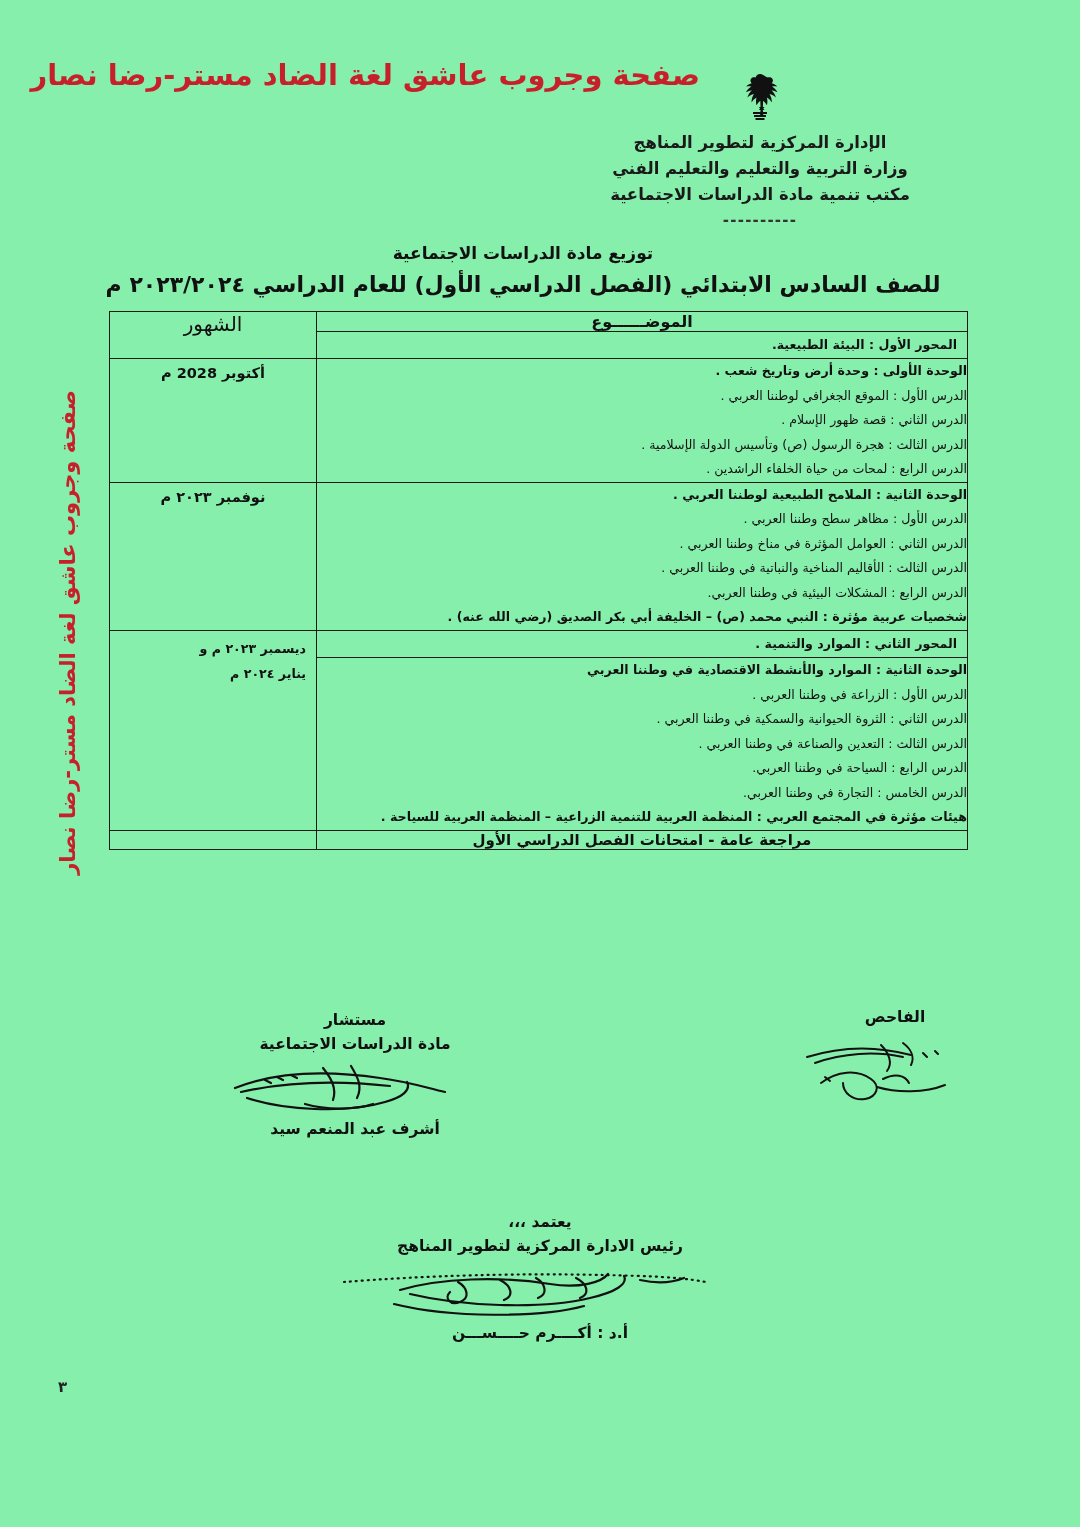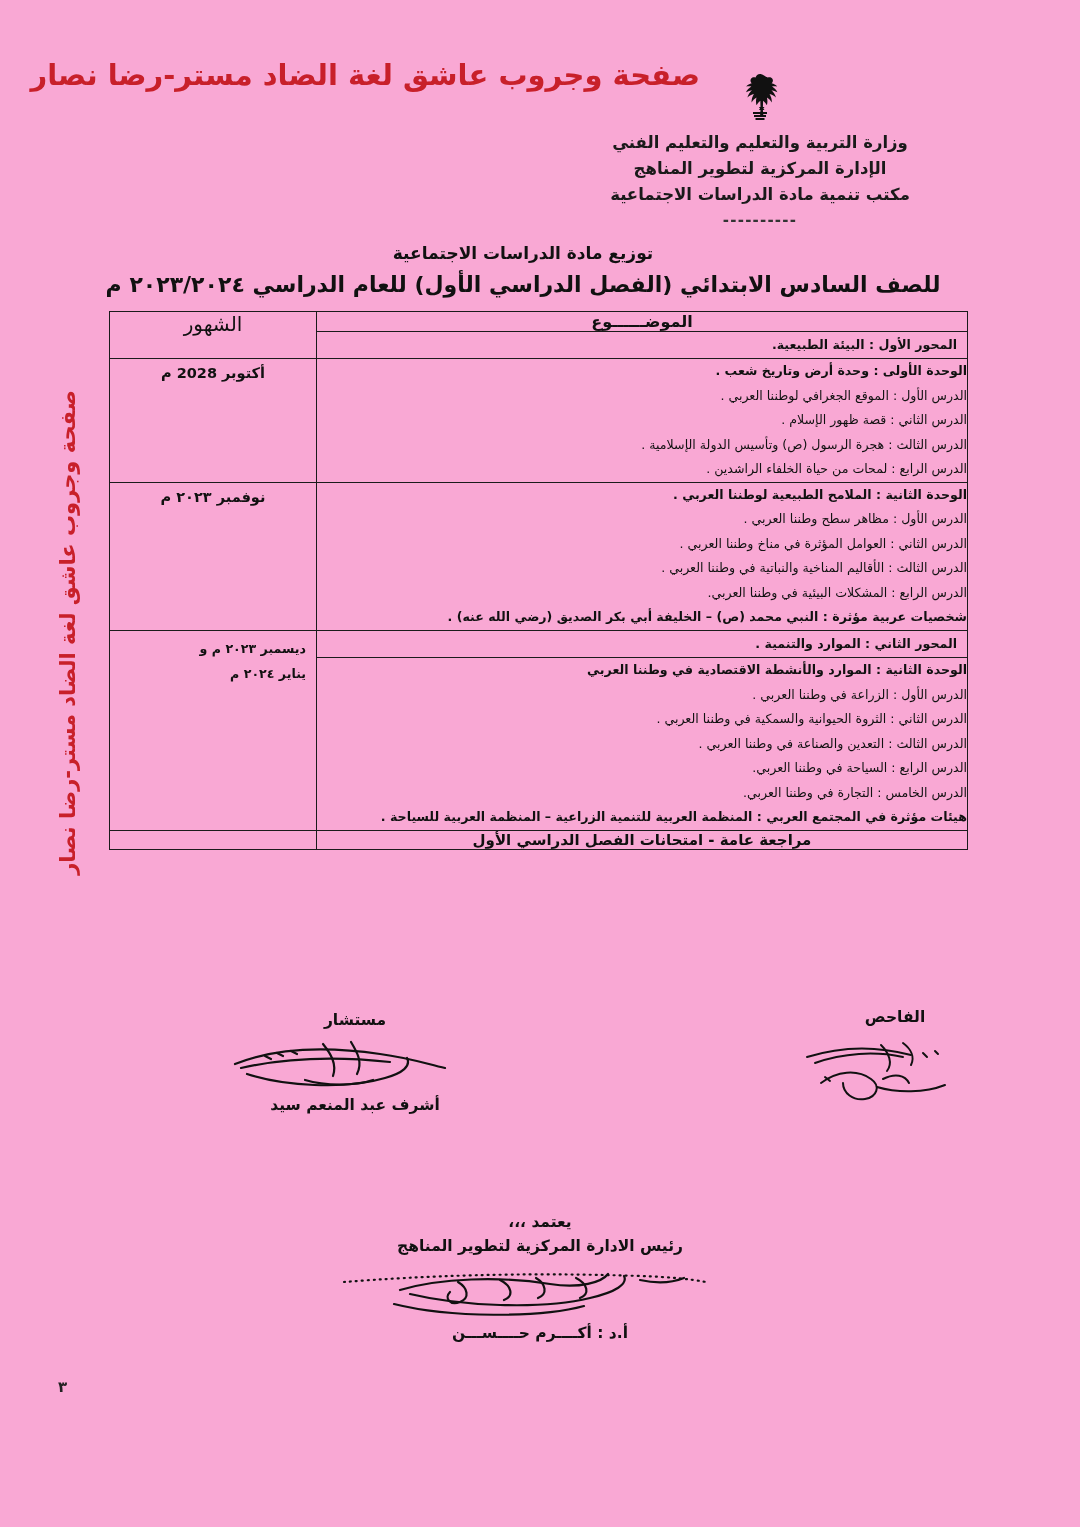--- a/index.html
+++ b/index.html
@@ -13,21 +13,21 @@
     height: 1527px;
     position: relative;
     font-family: "DejaVu Sans", "Liberation Sans", sans-serif;
     color: #111111;
     overflow: hidden;
   }
 
   .page {
     position: absolute;
     inset: 0;
-    background: #f9a8d4;
+    background: #86efac;
   }
 
   
   .wm-top {
     position: absolute;
     top: 58px;
     right: 380px;
     left: 48px;
     text-align: center;
     color: #c8202a;
@@ -230,22 +230,22 @@
     <span class="wm-side-inner">صفحة وجروب عاشق لغة الضاد مستر-رضا نصار</span>
   </div>
 
   <div class="ministry">
     <svg class="eagle" viewBox="0 0 40 52">
       <g fill="#111">
         <path d="M20 2 c-2.2 0-4 1.6-4.4 3.6 -1.6-.6-3.4-.3-4.4 1 -1.2 1.5-.8 3.6.6 4.7 -2.2.5-4.2 1.6-5.6 3.2 1.8-.5 3.6-.5 5.2 0 -2.4 1.4-4.3 3.4-5.4 5.8 2-1.2 4-1.9 6-2.1 -2.2 2-3.8 4.5-4.6 7.3 2-1.8 4.2-3 6.5-3.6 -1.6 2.6-2.4 5.5-2.4 8.5 1.4-2.2 3.1-3.9 5-5 -.7 2.6-.7 5.3 0 7.9 1-1.9 2.3-3.4 3.8-4.5 l.2 6.2 h-1.6 l1.2 1.5 -1.2 1.4 1.6.1 -.4 5.1 h3.2 l-.4-5.1 1.6-.1 -1.2-1.4 1.2-1.5 h-1.6 l.2-6.2 c1.5 1.1 2.8 2.6 3.8 4.5 .7-2.6.7-5.3 0-7.9 1.9 1.1 3.6 2.8 5 5 0-3-.8-5.9-2.4-8.5 2.3.6 4.5 1.8 6.5 3.6 -.8-2.8-2.4-5.3-4.6-7.3 2 .2 4 .9 6 2.1 -1.1-2.4-3-4.4-5.4-5.8 1.6-.5 3.4-.5 5.2 0 -1.4-1.6-3.4-2.7-5.6-3.2 1.4-1.1 1.8-3.2.6-4.7 -1-1.3-2.8-1.6-4.4-1 C24 3.6 22.2 2 20 2 z"></path>
         <path d="M13 40 h14 v2 h-14 z M14 43 h12 v2 h-12 z M15.5 46 h9 v2 h-9 z"></path>
       </g>
     </svg>
+    <div class="ministry-line">الإدارة المركزية لتطوير المناهج</div>
     <div class="ministry-line">وزارة التربية والتعليم والتعليم الفني</div>
-    <div class="ministry-line">الإدارة المركزية لتطوير المناهج</div>
     <div class="ministry-line">مكتب تنمية مادة الدراسات الاجتماعية</div>
     <div class="dashes">----------</div>
   </div>
 
   <div class="title-block">
     <div class="title-main">توزيع مادة الدراسات الاجتماعية</div>
     <div class="title-sub">للصف السادس الابتدائي (الفصل الدراسي الأول) للعام الدراسي ٢٠٢٣/٢٠٢٤ م</div>
   </div>
 
   <table class="dist-table">
@@ -307,20 +307,21 @@
 
       <tr>
         <td class="review-cell">مراجعة عامة  -  امتحانات الفصل الدراسي الأول</td>
         <td></td>
       </tr>
     </tbody>
   </table>
 
   <div class="sig sig-advisor">
     <div class="sig-role">مستشار</div>
+    <div class="sig-role">مادة الدراسات الاجتماعية</div>
     <svg class="ink" width="300" height="60" viewBox="0 0 300 60">
       <g fill="none" stroke="#111" stroke-width="2.2" stroke-linecap="round">
         <path d="M30 30 C70 14 120 12 175 20 C205 24 222 30 240 34"></path>
         <path d="M36 34 C80 24 130 22 185 28"></path>
         <path d="M42 40 C78 52 140 56 180 44 C198 39 206 32 202 24"></path>
         <path d="M118 10 C126 20 132 30 128 42"></path>
         <path d="M146 8 C152 18 158 28 152 40"></path>
         <path d="M60 22 l6 3 M72 19 l6 3 M86 17 l6 3"></path>
         <path d="M100 46 C120 52 150 52 168 46"></path>
       </g>

